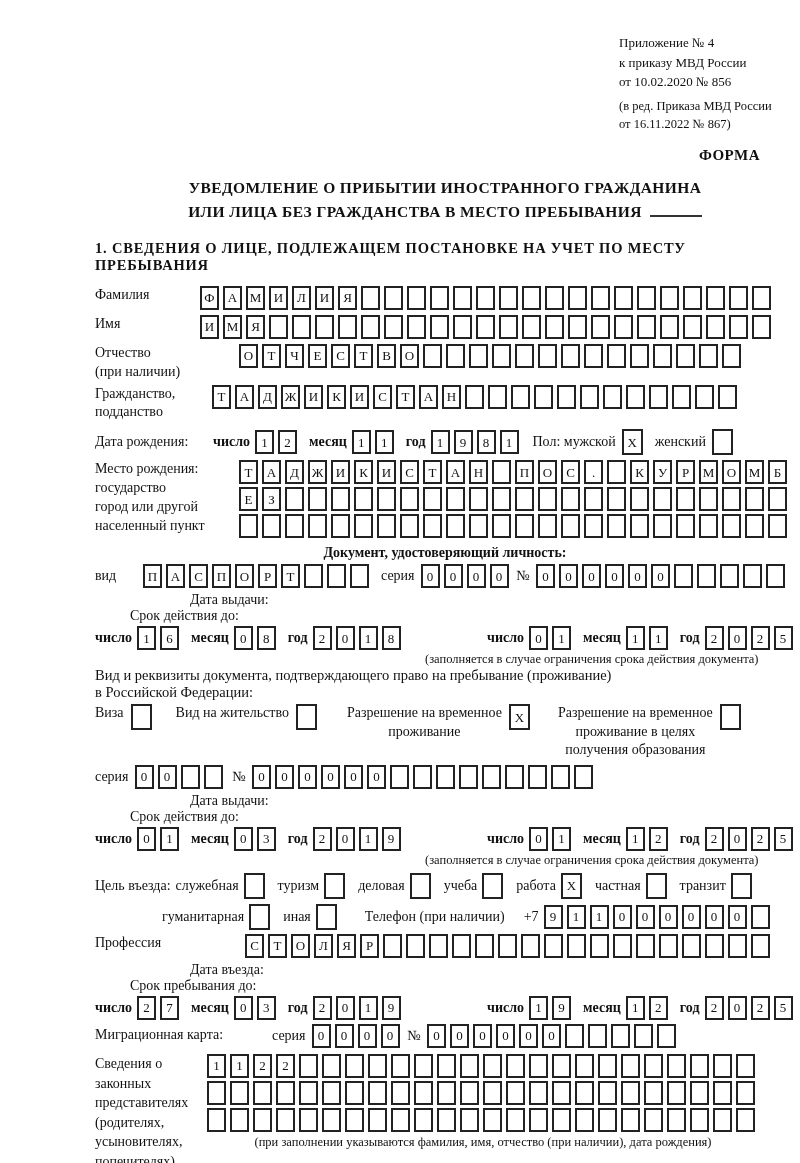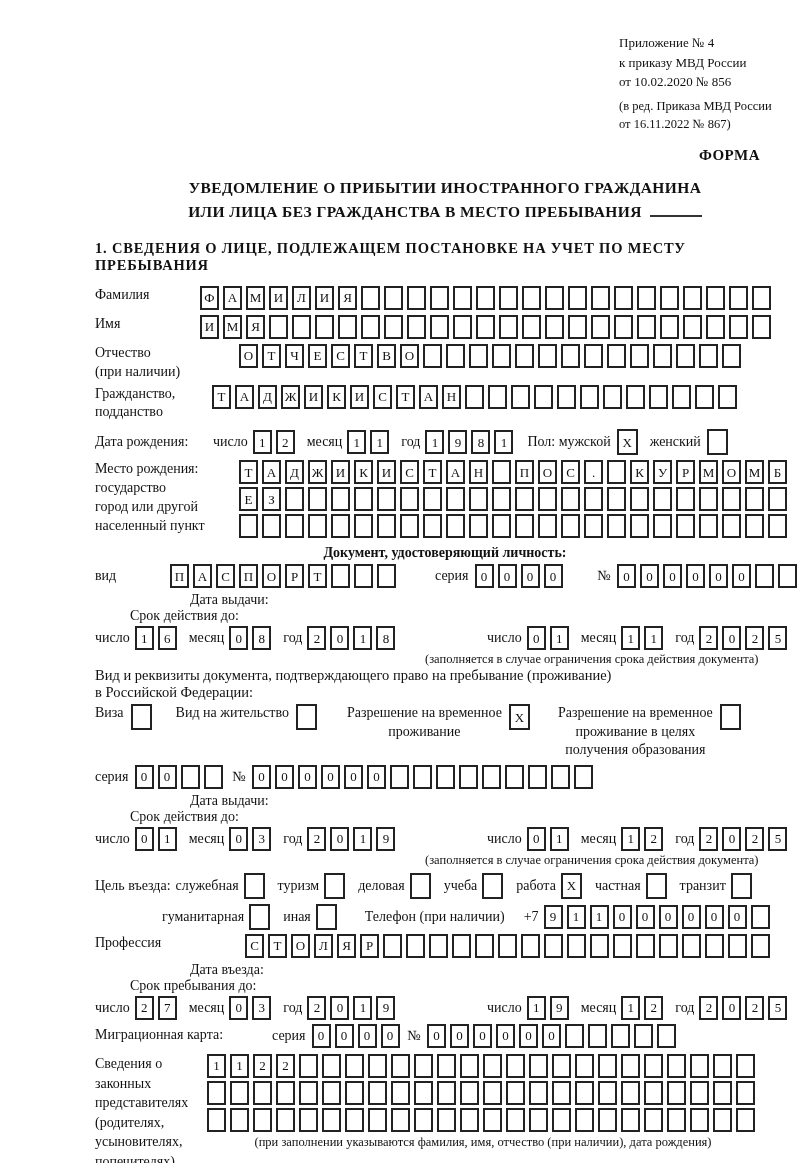--- a/index.html
+++ b/index.html
@@ -15,21 +15,21 @@
   .row{display:flex;align-items:flex-start;margin-top:5px;}
   .lbl{font-size:14px;line-height:1.35;flex:none;}
   .w105{width:105px;} .w144{width:144px;} .w117{width:117px;} .w48{width:48px;}
   .w150{width:150px;} .w177{width:177px;}
   .boxes{display:flex;flex-wrap:nowrap;}
   .cbox{flex:none;width:19px;height:24px;box-sizing:border-box;border:2px solid #222;margin-right:4px;
         display:flex;align-items:center;justify-content:center;font-size:13px;line-height:1;background:#fff;}
   .chk .cbox{width:21px;height:26px;}
   .stack .boxes{margin-bottom:3px;}
   .dg{display:flex;align-items:center;}
-  .dg .t{margin-right:5px;font-size:14px;}
+  .dg .t{margin-right:5px;font-size:14px;font-weight:bold;}
   .dg .sp{margin-left:8px;}
   .dh{display:flex;font-size:14px;margin-top:4px;flex-direction:column;}
   .dh .h1{width:392px;flex:none;padding-left:95px;box-sizing:border-box;}
   .dh .h2{padding-left:35px;}
   .dr{display:flex;margin-top:2px;}
   .dr .g1{width:392px;flex:none;}
   .fn{font-size:12.5px;margin-left:330px;margin-top:2px;}
   .doc-h{text-align:center;font-weight:bold;font-size:14px;margin-top:4px;}
   .res-line{font-size:14.5px;}
   .optrow{display:flex;margin-top:3px;}
@@ -307,21 +307,21 @@
             <span class="cbox"></span>
             <span class="cbox"></span>
             <span class="cbox"></span>
             <span class="cbox"></span>
             <span class="cbox"></span>
           </div>
     </div>
   </div>
 
   <div class="doc-h">Документ, удостоверяющий личность:</div>
-  <div class="row" style="margin-top:3px;align-items:center;gap:27px;">
+  <div class="row" style="margin-top:3px;align-items:center;">
     <div class="lbl w48">вид</div>
     <div class="boxes">
           <span class="cbox">П</span>
           <span class="cbox">А</span>
           <span class="cbox">С</span>
           <span class="cbox">П</span>
           <span class="cbox">О</span>
           <span class="cbox">Р</span>
           <span class="cbox">Т</span>
           <span class="cbox"></span>

